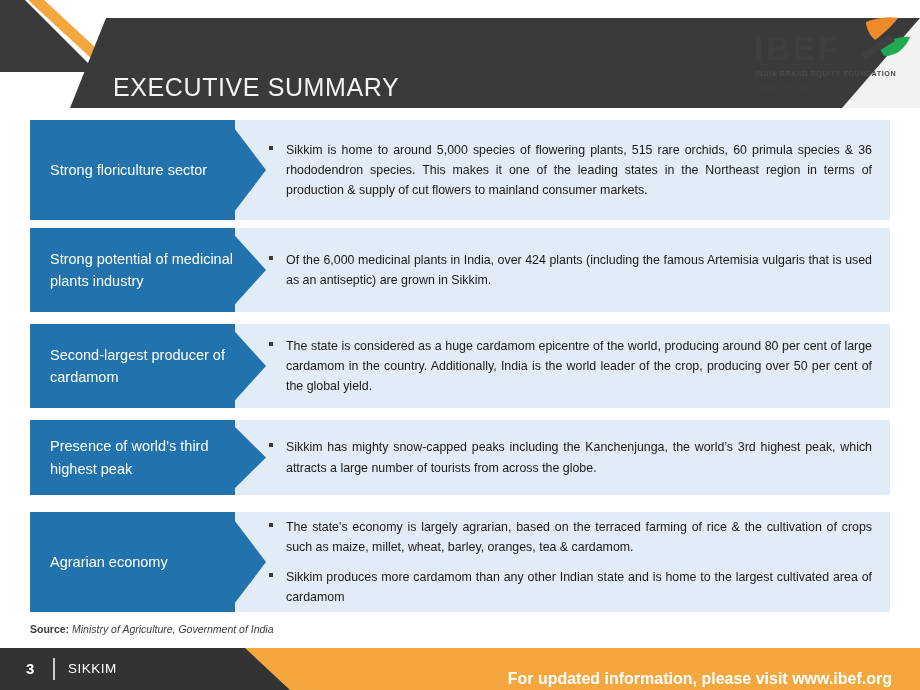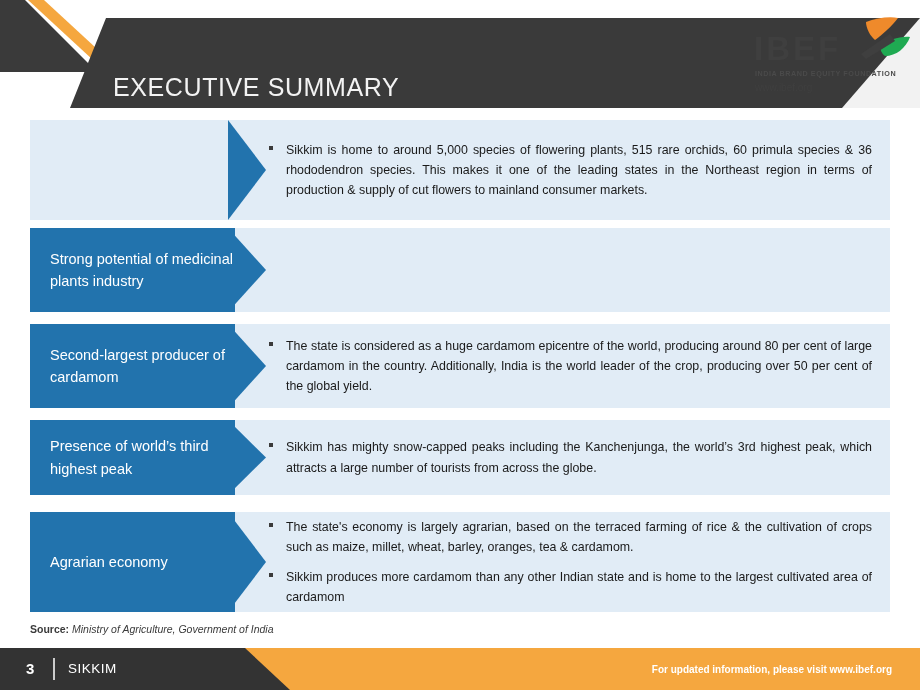--- a/index.html
+++ b/index.html
@@ -123,22 +123,22 @@
   }
   .ftr-div {
     position:absolute; left:53px; top:10px; width:1.5px; height:22px;
     background:#cccccc;
   }
   #footer-state {
     position:absolute; left:68px; top:13px;
     color:#ffffff; font-size:13.5px; font-weight:400; letter-spacing:0.5px;
   }
   #footer-note {
-    position:absolute; right:28px; top:16px;
-    color:#ffffff; font-size:10px; font-weight:700;
+    position:absolute; right:28px; top:22px;
+    color:#ffffff; font-size:16px; font-weight:700;
   }
 </style>
 </head>
 <body>
 
 <div id="header">
   <div class="hdr-logo-bg"></div>
   <div class="hdr-left-wedge"></div>
   <div class="hdr-left-stripe"></div>
   <div class="hdr-main"></div>
@@ -153,29 +153,35 @@
     </svg>
     <div class="ibef-sub">INDIA BRAND EQUITY FOUNDATION</div>
     <div class="ibef-url">www.ibef.org</div>
   </div>
 </div>
 
 <div id="rows">
     <div class="row" style="top: 120px; height: 100px;">
       <div class="row-bg"></div>
       <div class="row-arrow"></div>
+      <div class="row-label">
+        <div class="row-label-text">Strong floriculture sector</div>
+      </div>
       <div class="row-content">
         <div class="bullet-line"><span class="bullet-mark"></span><span>Sikkim is home to around 5,000 species of flowering plants, 515 rare orchids, 60 primula species &amp; 36 rhododendron species. This makes it one of the leading states in the Northeast region in terms of production &amp; supply of cut flowers to mainland consumer markets.</span></div>
       </div>
     </div>
     <div class="row" style="top: 228px; height: 84px;">
       <div class="row-bg"></div>
       <div class="row-arrow"></div>
       <div class="row-label">
         <div class="row-label-text">Strong potential of medicinal plants industry</div>
+      </div>
+      <div class="row-content">
+        <div class="bullet-line"><span class="bullet-mark"></span><span>Of the 6,000 medicinal plants in India, over 424 plants (including the famous Artemisia vulgaris that is used as an antiseptic) are grown in Sikkim.</span></div>
       </div>
     </div>
     <div class="row" style="top: 324px; height: 84px; border-radius: 12px;">
       <div class="row-bg"></div>
       <div class="row-arrow"></div>
       <div class="row-label">
         <div class="row-label-text">Second-largest producer of cardamom</div>
       </div>
       <div class="row-content">
         <div class="bullet-line"><span class="bullet-mark"></span><span>The state is considered as a huge cardamom epicentre of the world, producing around 80 per cent of large cardamom in the country. Additionally, India is the world leader of the crop, producing over 50 per cent of the global yield.</span></div>

